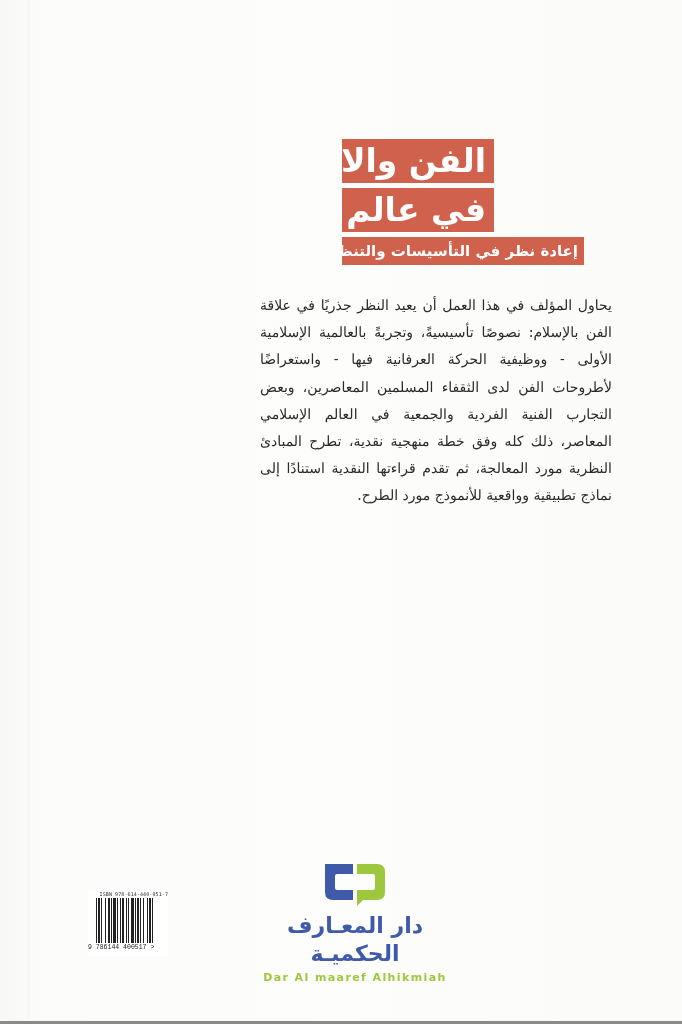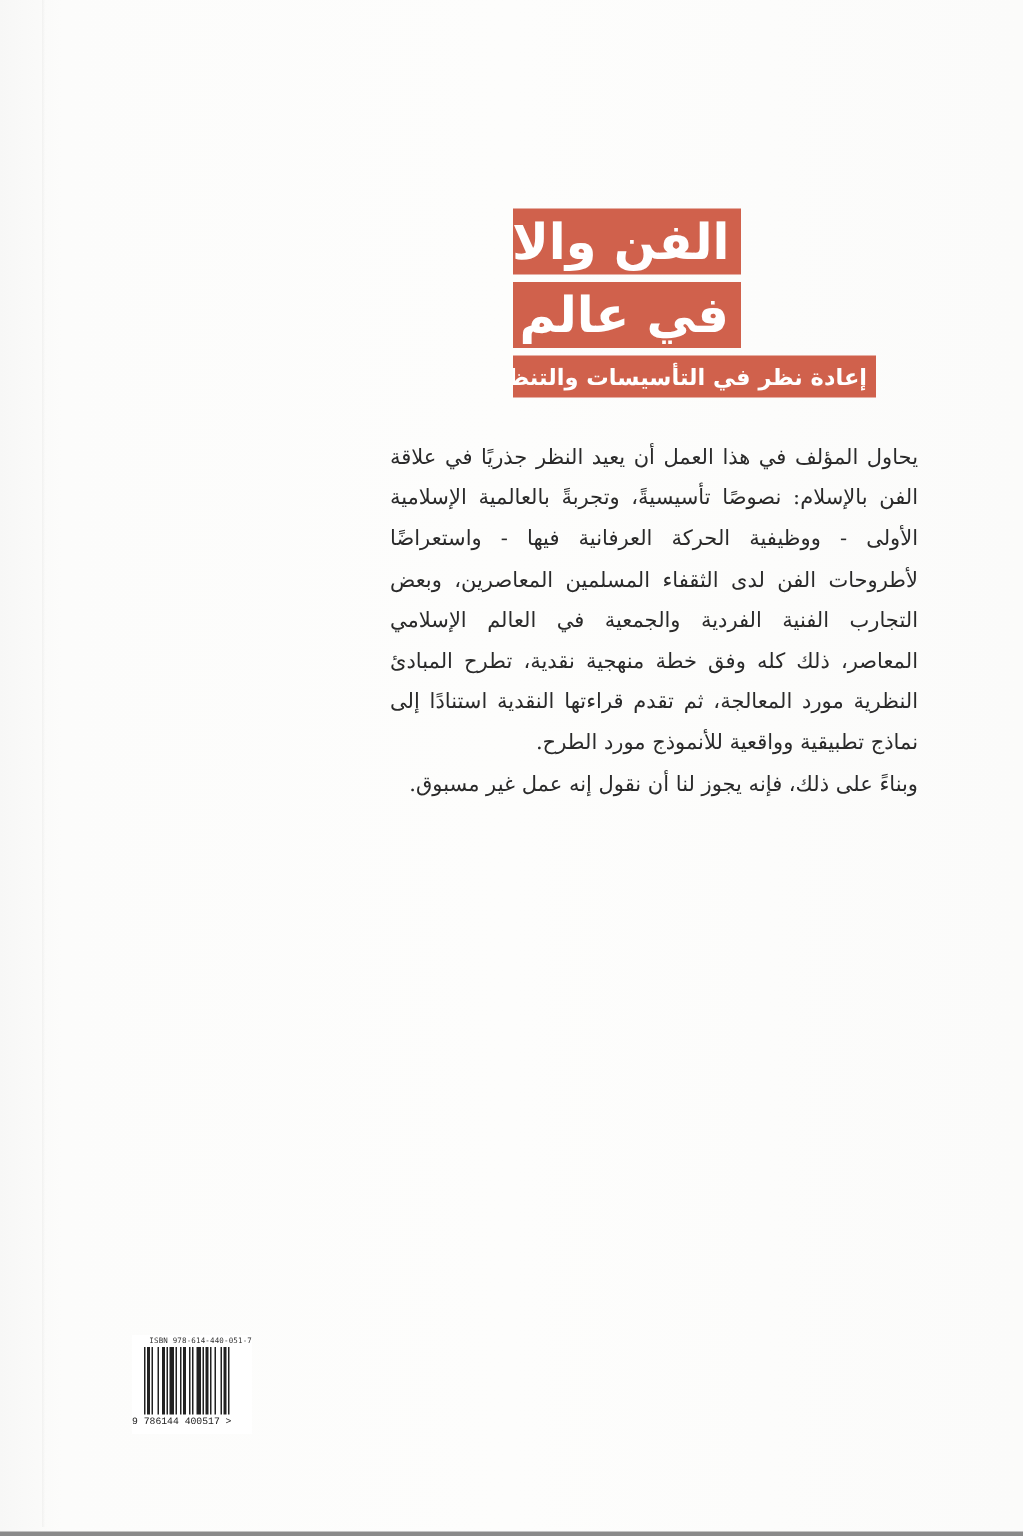--- a/index.html
+++ b/index.html
@@ -162,21 +162,20 @@
   <div class="hinge"></div>
 
   <div class="title-block">
     <div class="title-box">الفن والاجتماع</div>
     <div class="title-box">في عالم الإسلام</div>
     <div class="subtitle-box">إعادة نظر في التأسيسات والتنظيرات والتجارب</div>
   </div>
 
   <div class="blurb">
     <p>يحاول المؤلف في هذا العمل أن يعيد النظر جذريًا في علاقة الفن بالإسلام: نصوصًا تأسيسيةً، وتجربةً بالعالمية الإسلامية الأولى - ووظيفية الحركة العرفانية فيها - واستعراضًا لأطروحات الفن لدى الثقفاء المسلمين المعاصرين، وبعض التجارب الفنية الفردية والجمعية في العالم الإسلامي المعاصر، ذلك كله وفق خطة منهجية نقدية، تطرح المبادئ النظرية مورد المعالجة، ثم تقدم قراءتها النقدية استنادًا إلى نماذج تطبيقية وواقعية للأنموذج مورد الطرح.</p>
-    <p class="last">وبناءً على ذلك، فإنه يجوز لنا أن نقول إنه عمل غير مسبوق.</p>
   </div>
 
   <div class="barcode-wrap">
     <div class="isbn-top">ISBN 978-614-440-051-7</div>
     <div class="bars" id="bars">
         <span style="width: 1px; background: rgb(34, 34, 34);"></span>
         <span style="width: 1px; background: transparent;"></span>
         <span style="width: 2px; background: rgb(34, 34, 34);"></span>
         <span style="width: 1px; background: transparent;"></span>
         <span style="width: 1px; background: rgb(34, 34, 34);"></span>
@@ -212,15 +211,25 @@
         <span style="width: 1px; background: rgb(34, 34, 34);"></span>
         <span style="width: 1px; background: transparent;"></span>
         <span style="width: 2px; background: rgb(34, 34, 34);"></span>
         <span style="width: 1px; background: transparent;"></span>
         <span style="width: 1px; background: rgb(34, 34, 34);"></span>
         <span style="width: 1px; background: transparent;"></span>
       </div>
     <div class="isbn-bottom">9 786144 400517 &gt;</div>
   </div>
 
+  <div class="publisher">
+    <div class="logo">
+      <svg width="64" height="46" viewBox="0 0 64 46">
+        <path d="M2 2 H30 V12 H14 Q12 12 12 14 V26 Q12 28 14 28 H30 V38 H10 Q2 38 2 30 Z" fill="#3f5aa8"></path>
+        <path d="M34 2 H54 Q62 2 62 10 V30 Q62 38 54 38 H40 L34 44 V28 H50 Q52 28 52 26 V14 Q52 12 50 12 H34 Z" fill="#9dc73c"></path>
+      </svg>
+    </div>
+    <div class="pub-ar">دار المعـارف الحكميـة</div>
+    <div class="pub-en">Dar Al maaref Alhikmiah</div>
+  </div>
 
   <div class="bottom-edge"></div>
 </div>
 
 </body></html>

